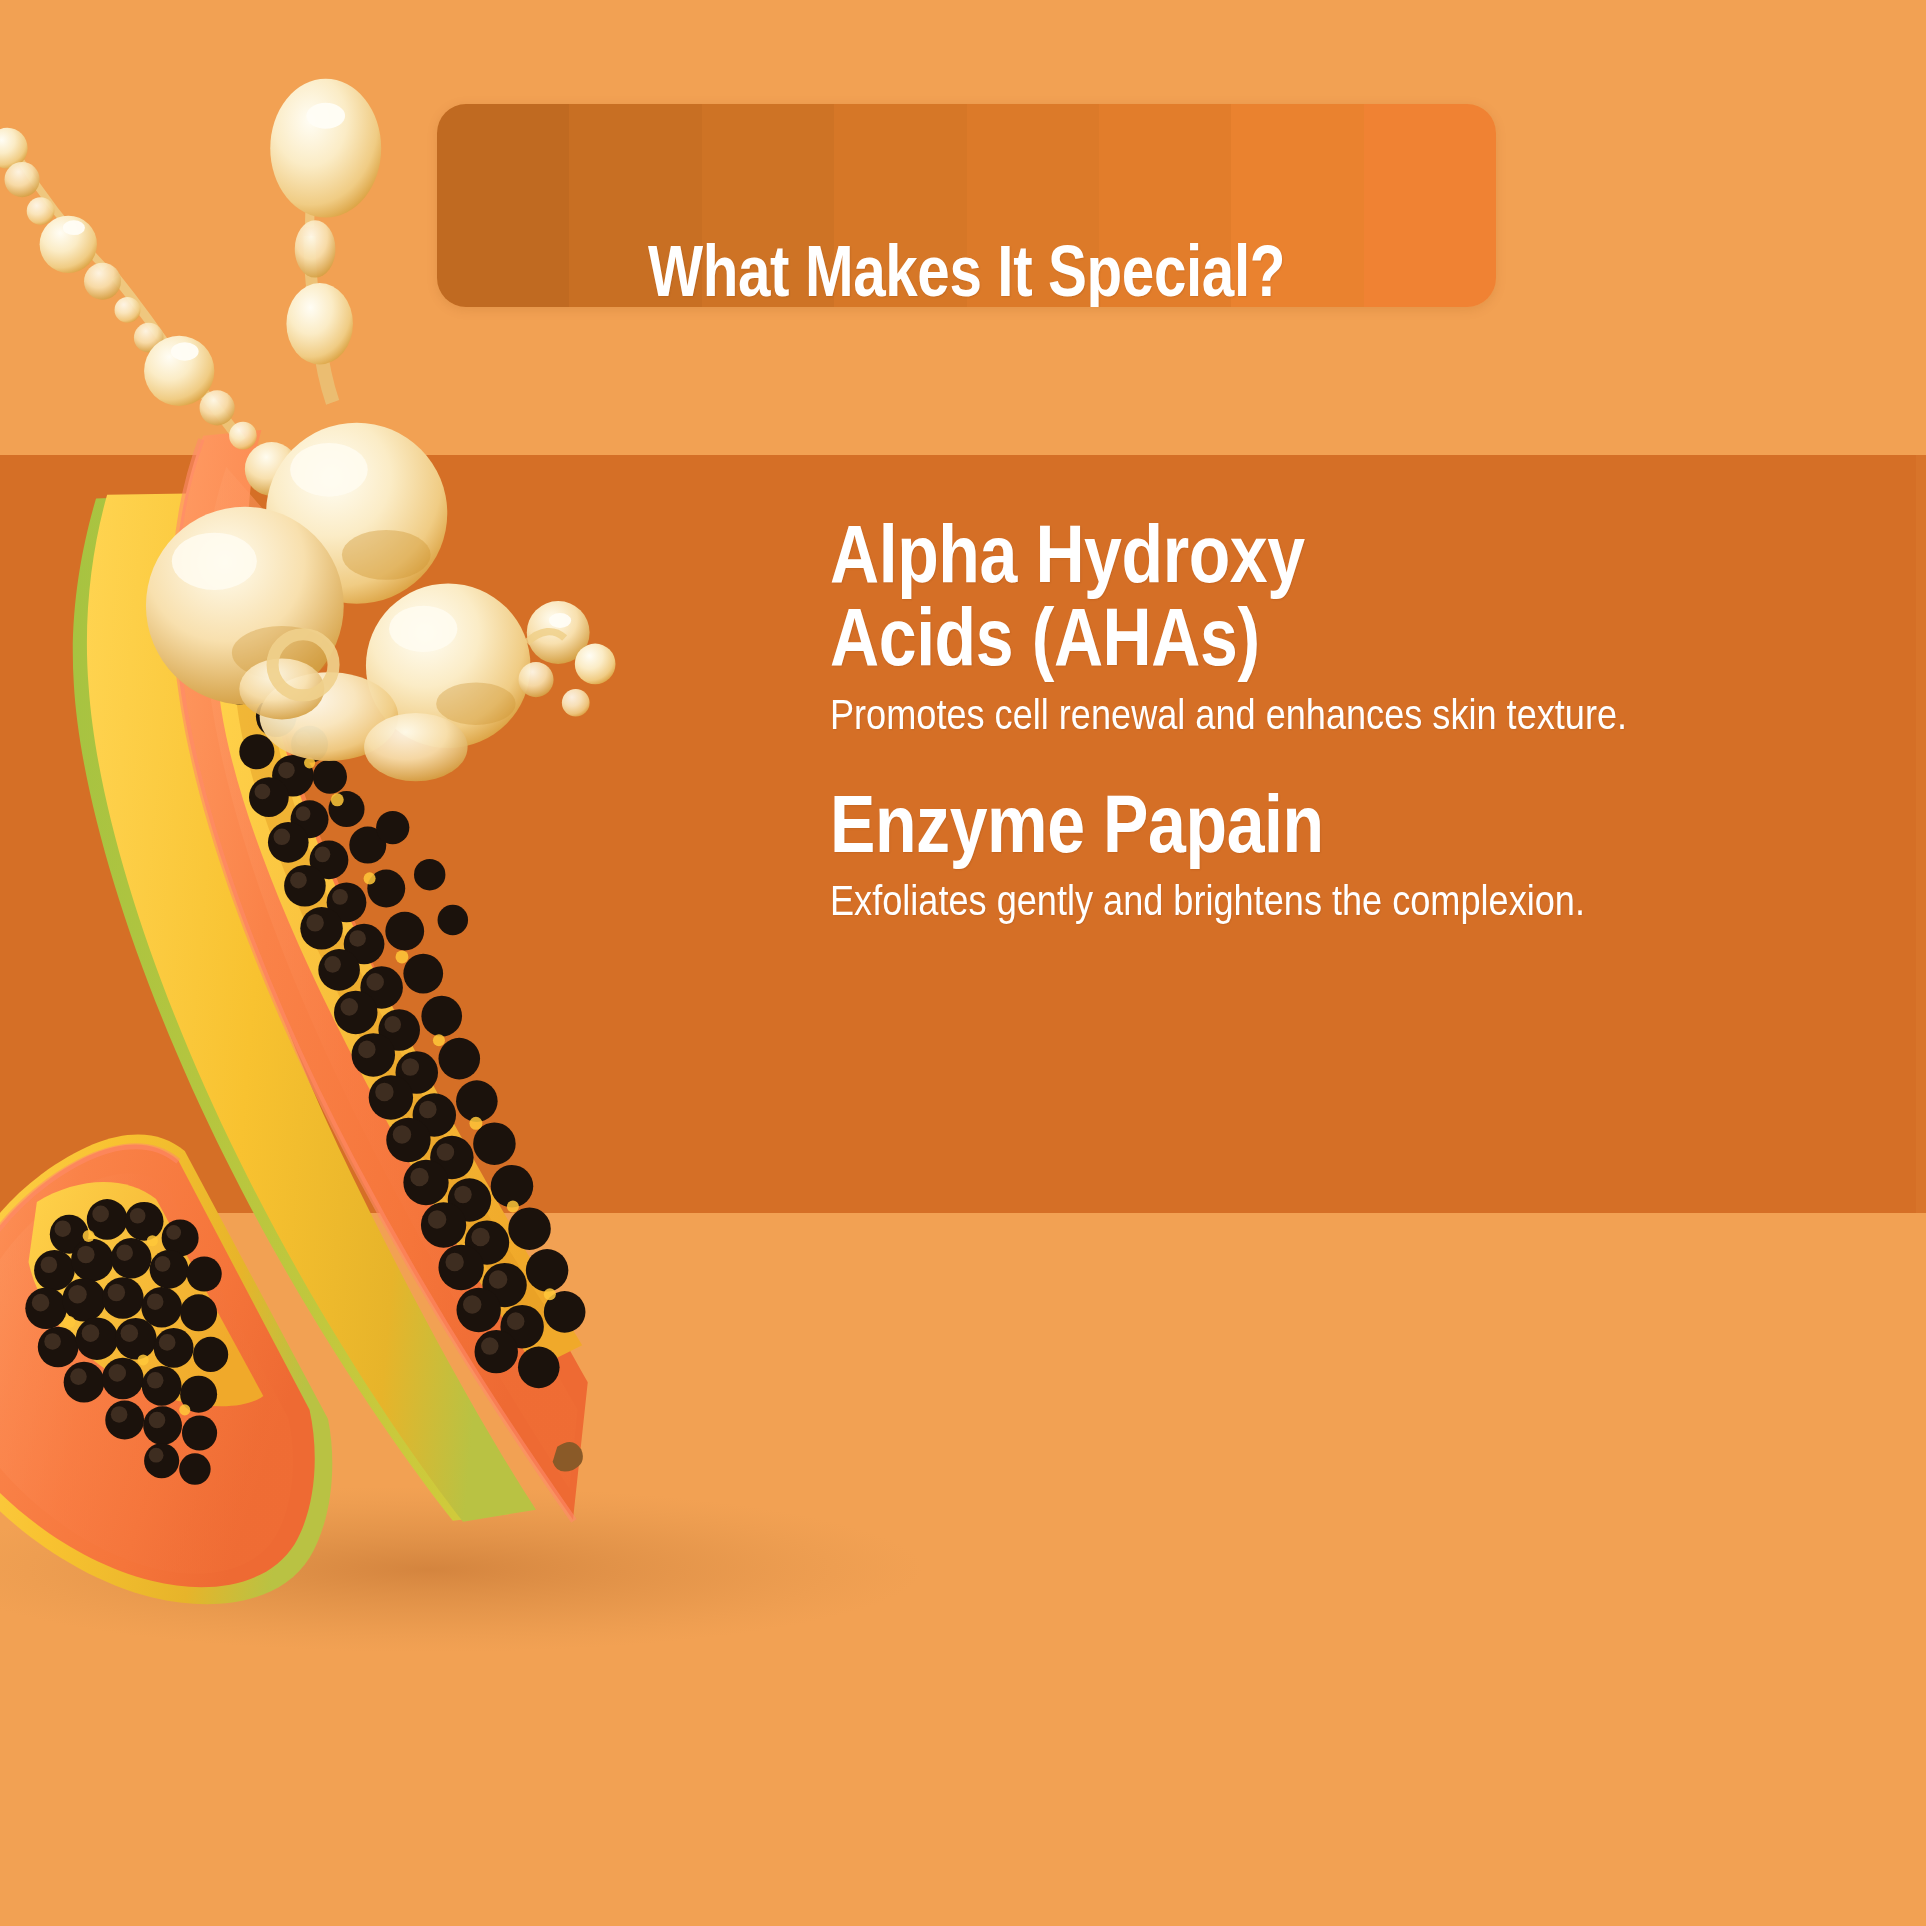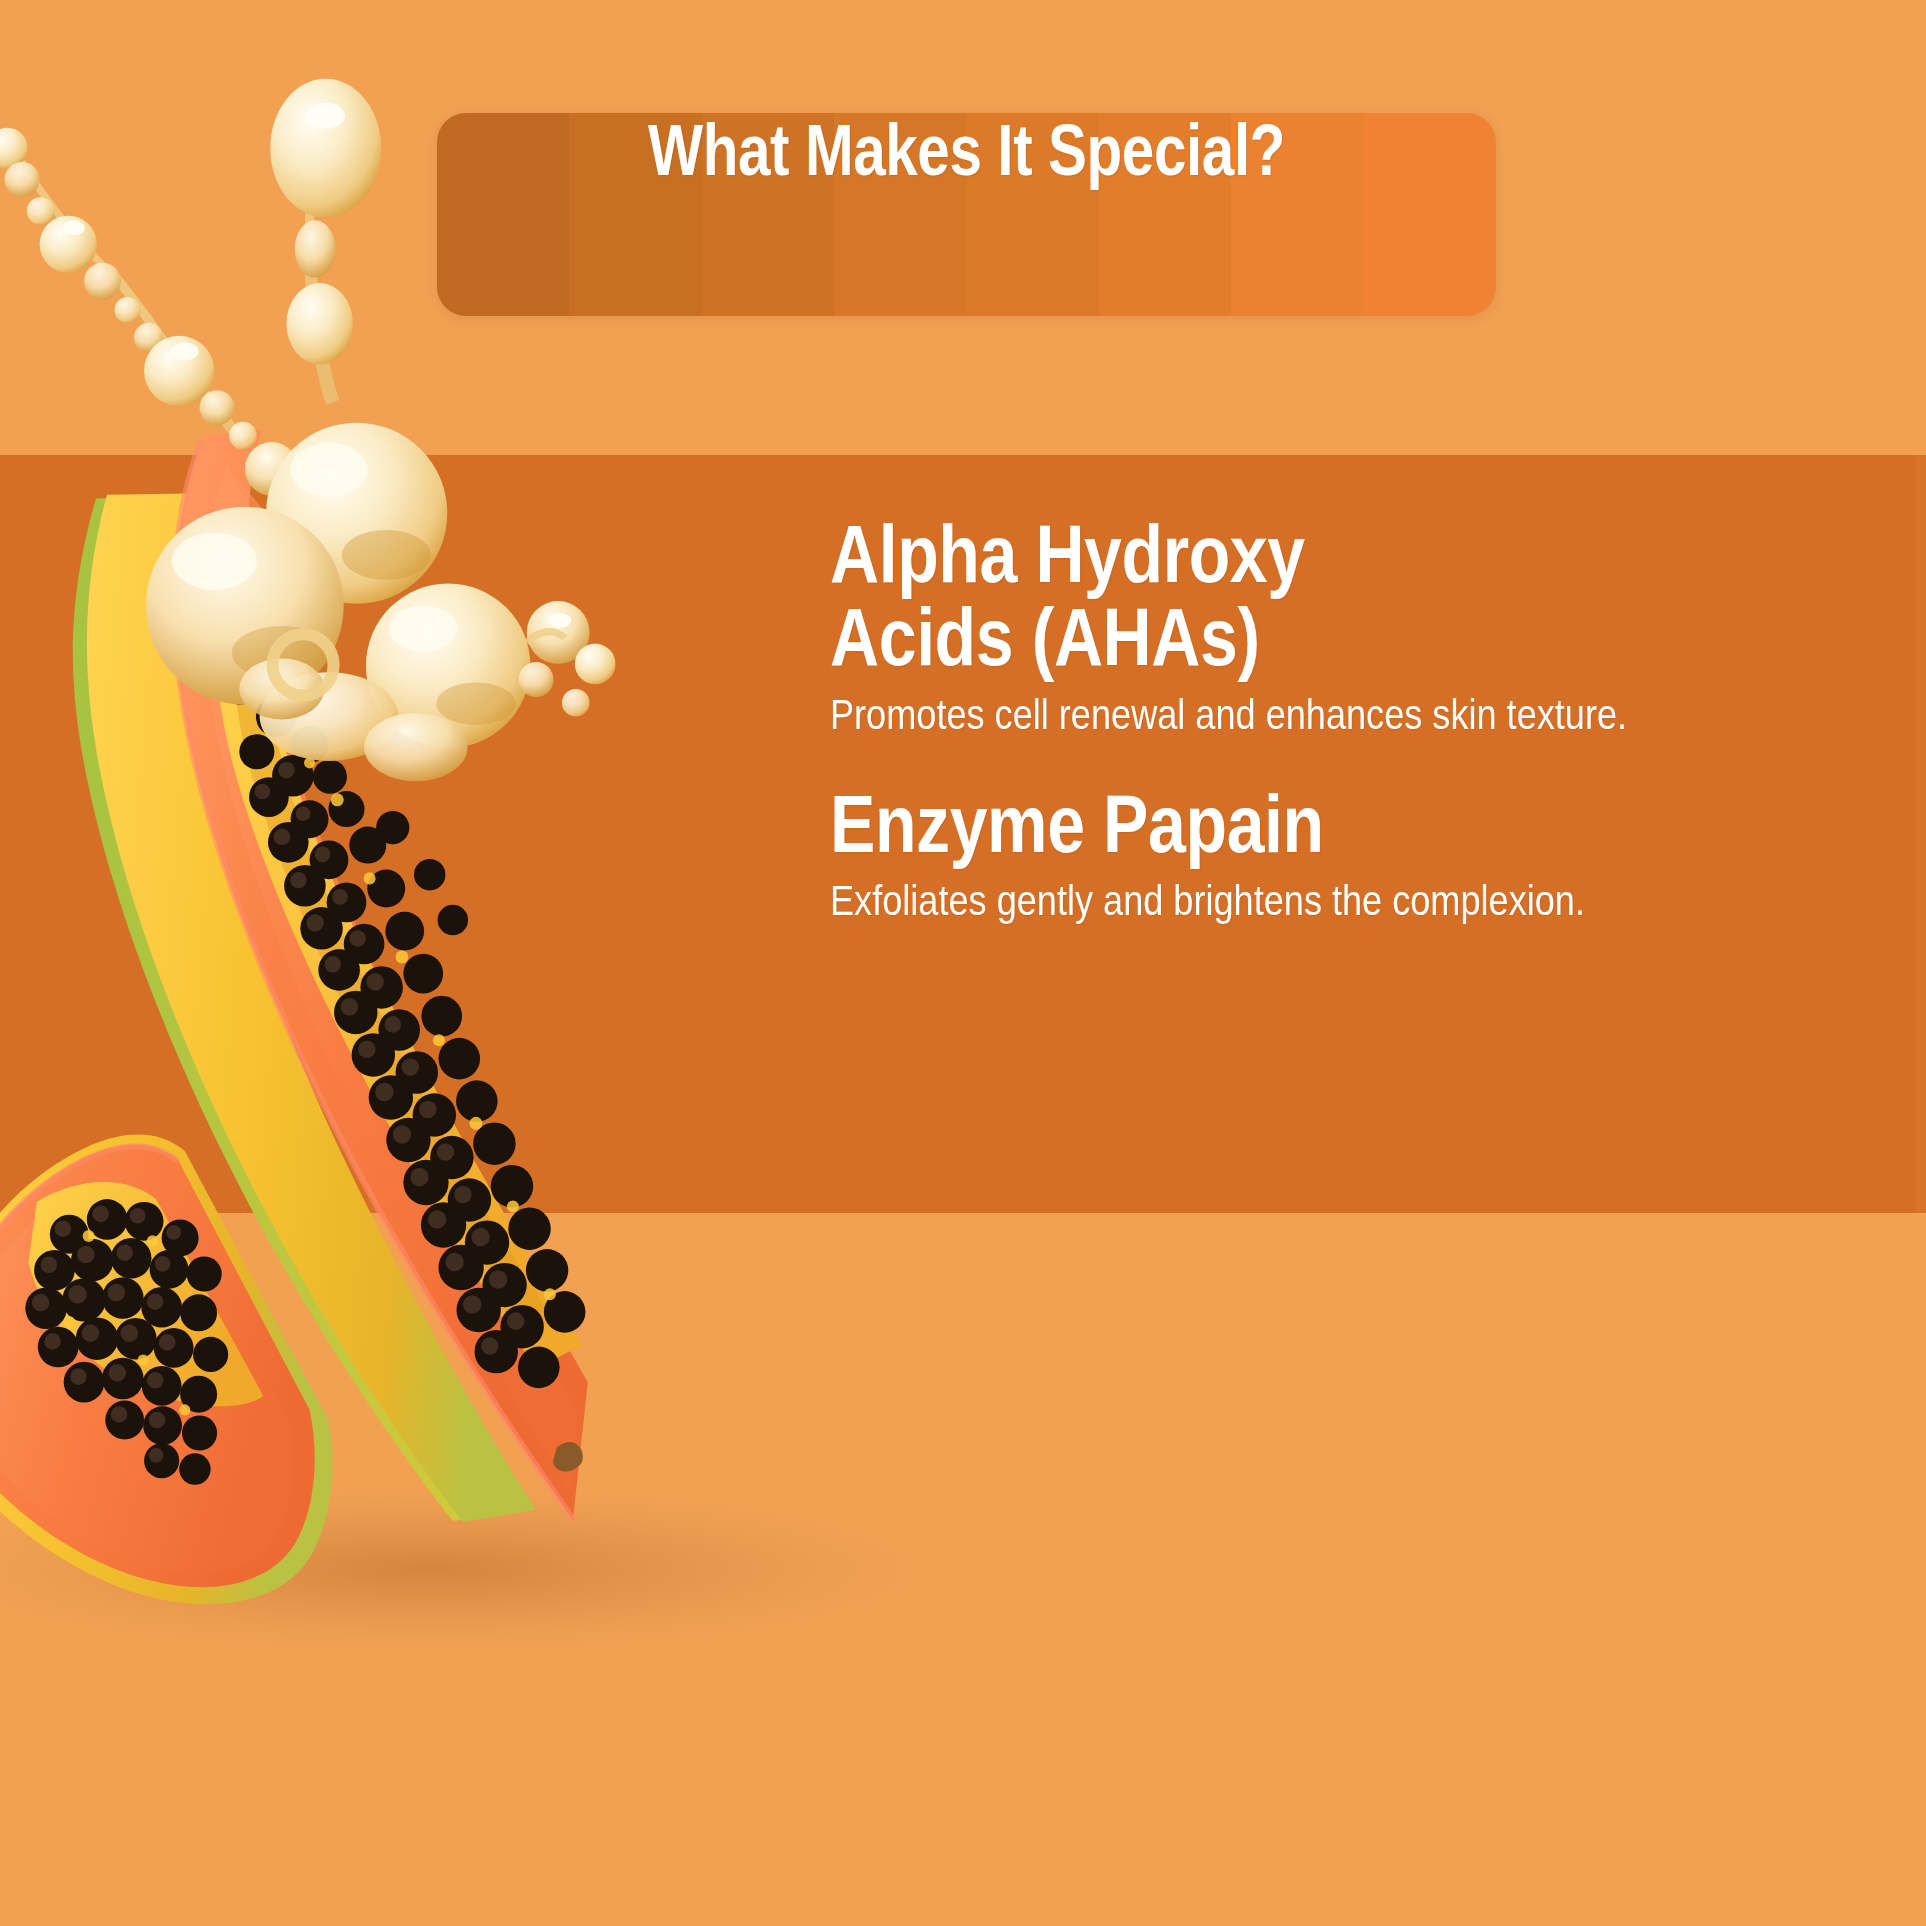--- a/index.html
+++ b/index.html
@@ -31,27 +31,27 @@
     top: 455px;
     width: 10.2px;
     height: 758px;
     background: #D8742A;
   }
 
   
   .banner {
     position: absolute;
     left: 437px;
-    top: 113px;
+    top: 104px;
     width: 1059px;
     height: 203px;
     border-radius: 29px;
     overflow: hidden;
     display: flex;
-    align-items: flex-start;
+    align-items: flex-end;
     box-shadow: 0 2.8px 10.2px rgba(130, 62, 10, 0.13);
   }
   .banner-stripes {
     position: absolute;
     inset: 0;
     display: flex;
   }
   .banner-stripes > i { flex: 1 1 auto; display:block; height: 100%; }
   .bs1 { background: #C06A21; }
   .bs2 { background: #C86F23; }

